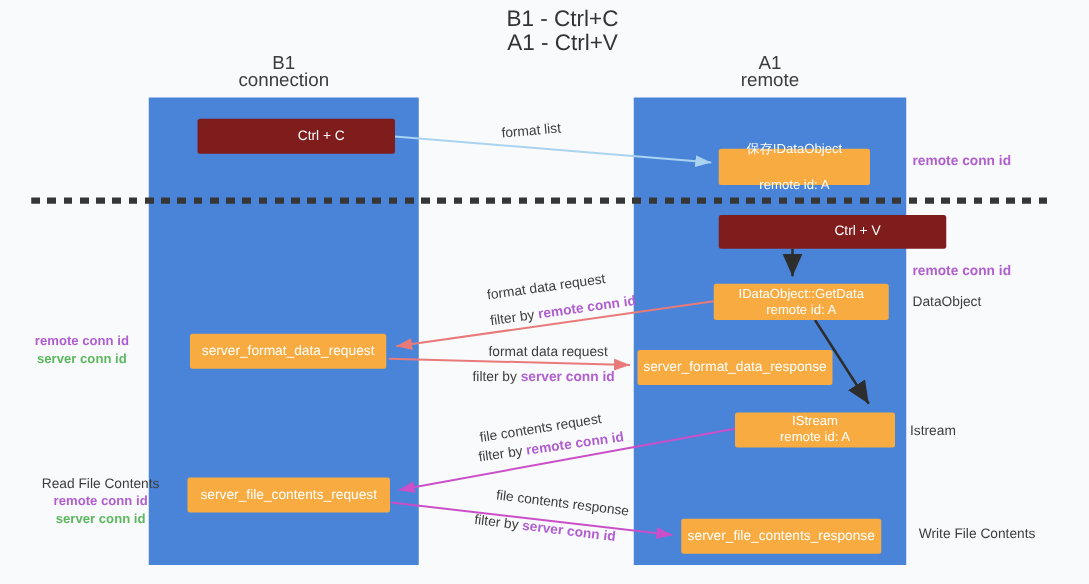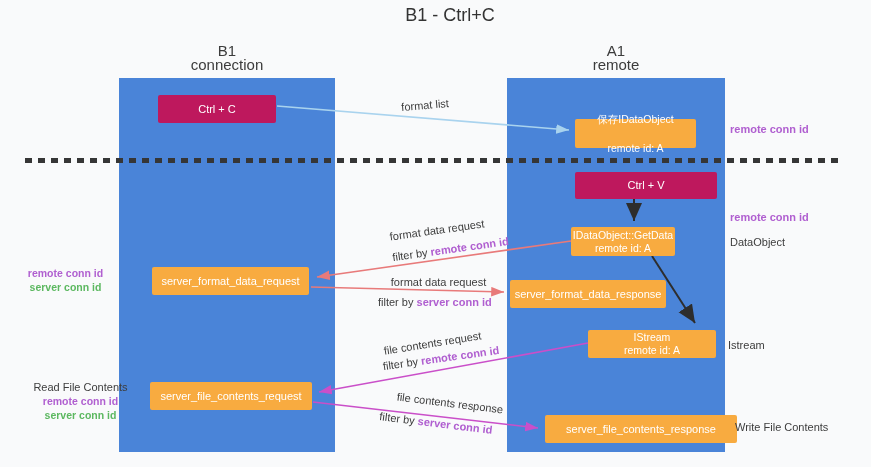--- a/index.html
+++ b/index.html
@@ -21,34 +21,35 @@
   .dashline{
     left:25px;top:158px;width:818px;height:5px;
     background:repeating-linear-gradient(90deg,#363636 0 7px,transparent 7px 13px);
   }
   .box{
     display:flex;flex-direction:column;align-items:center;justify-content:center;
     color:#fff;text-align:center;border-radius:2px;
     font-size:11px;line-height:13px;
   }
   .box .l2{font-size:10.5px;}
-  .green{background:#be185d;}
+  .green{background:#7f1d1d;padding-left:40px;}
   .orange{background:#f8ab40;}
   .flabel{font-size:11px;color:#3d3d3d;text-align:center;white-space:nowrap;}
   .purple{color:#b05fd0;font-weight:bold;}
   .greentx{color:#5cb860;font-weight:bold;}
   .side-note{font-size:11px;white-space:nowrap;}
   .side-block{font-size:10.5px;line-height:14px;text-align:center;white-space:nowrap;}
   svg.arrows{left:0;top:0;pointer-events:none;}
 </style>
 </head>
 <body>
 
 <div class="abs title">
   <div>B1 - Ctrl+C</div>
+  <div>A1 - Ctrl+V</div>
 </div>
 
 <div class="abs lane-header" style="left:119px;width:216px;">
   <div>B1</div>
   <div>connection</div>
 </div>
 <div class="abs lane-header" style="left:507px;width:218px;">
   <div>A1</div>
   <div>remote</div>
 </div>
@@ -88,21 +89,21 @@
 
 <div class="abs box orange" style="left:575px;top:119px;width:121px;height:29px;gap:16px;">
   <div class="l2">保存IDataObject</div>
   <div class="l2">remote id: A</div>
 </div>
 
 <div class="abs box green" style="left:575px;top:172px;width:142px;height:27px;text-align:center;">
   <div>Ctrl + V</div>
 </div>
 
-<div class="abs box orange" style="left:571px;top:227px;width:104px;height:29px;">
+<div class="abs box orange" style="left:571px;top:227px;width:140px;height:29px;">
   <div class="l2">IDataObject::GetData</div>
   <div class="l2">remote id: A</div>
 </div>
 
 <div class="abs box orange" style="left:152px;top:267px;width:157px;height:28px;">
   <div>server_format_data_request</div>
 </div>
 
 <div class="abs box orange" style="left:510px;top:280px;width:156px;height:28px;">
   <div>server_format_data_response</div>
@@ -110,21 +111,21 @@
 
 <div class="abs box orange" style="left:588px;top:330px;width:128px;height:28px;">
   <div class="l2">IStream</div>
   <div class="l2">remote id: A</div>
 </div>
 
 <div class="abs box orange" style="left:150px;top:382px;width:162px;height:28px;">
   <div>server_file_contents_request</div>
 </div>
 
-<div class="abs box orange" style="left:545px;top:415px;width:192px;height:28px;">
+<div class="abs box orange" style="left:545px;top:415px;width:160px;height:28px;">
   <div>server_file_contents_response</div>
 </div>
 
 <div class="abs flabel" style="left:380px;top:99px;width:90px;transform:rotate(-5deg);">format list</div>
 
 <div class="abs flabel" style="left:382px;top:224px;width:110px;transform:rotate(-8deg);">format data request</div>
 <div class="abs flabel" style="left:388px;top:243px;width:125px;transform:rotate(-8deg);">
   <span>filter by </span><span class="purple">remote conn id</span>
 </div>
 

